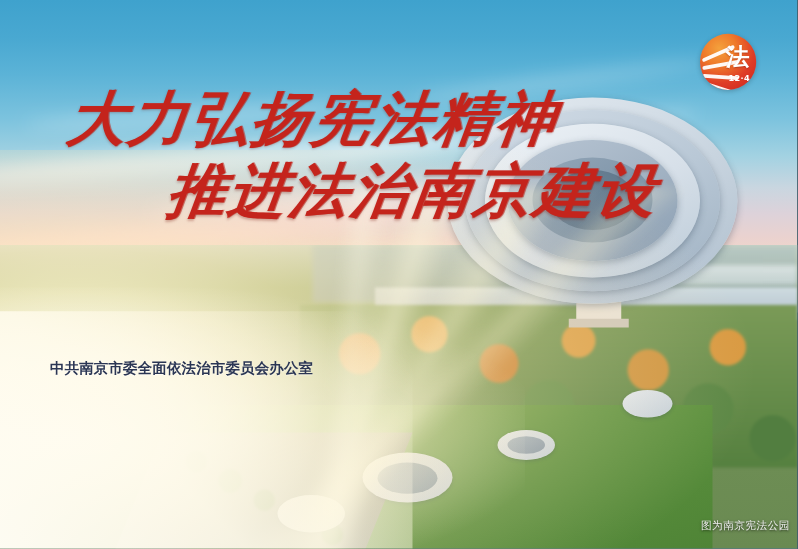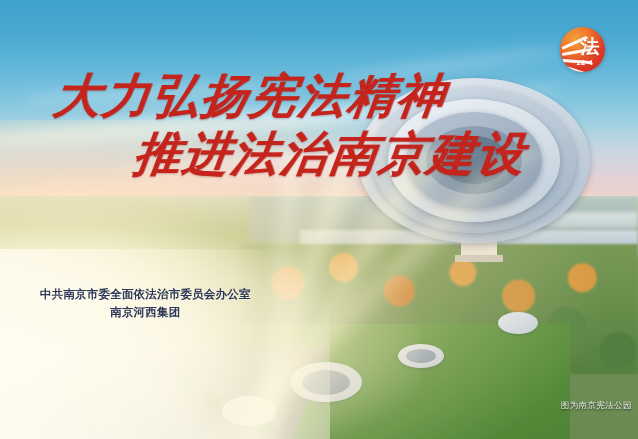--- a/index.html
+++ b/index.html
@@ -199,49 +199,49 @@
   .logo .s3{left:2px;top:32px;width:29px;height:3.2px;transform:rotate(4deg);}
   .logo .s4{left:3px;top:38px;width:25px;height:3px;transform:rotate(18deg);}
   .logo .fa{
     position:absolute;right:4px;top:7px;width:22px;height:24px;
     color:#fff;font-size:19px;line-height:24px;text-align:center;font-weight:700;
     font-family:"DejaVu Sans","Liberation Sans",sans-serif;
     text-shadow:0 1px 1px rgba(120,20,10,.4);
   }
   .logo .date{
     position:absolute;right:5px;bottom:5px;width:24px;
-    color:#fff;font-size:6.5px;line-height:8px;text-align:left;letter-spacing:.3px;
+    color:#fff;font-size:6.5px;line-height:8px;text-align:right;letter-spacing:.3px;
     font-family:"DejaVu Sans","Liberation Sans",sans-serif;font-weight:700;
   }
 
   
   .headline{position:absolute;left:0;top:0;width:638px;height:200px;pointer-events:none;}
   .hl{
     position:absolute;color:#c4241c;white-space:nowrap;
     font-family:"DejaVu Sans","Liberation Sans",sans-serif;
     font-weight:700;font-style:italic;
     letter-spacing:2px;
     text-shadow:0 1px 2px rgba(120,20,10,.30), 1px 0 0 rgba(196,36,28,.55);
     transform:skewX(-7deg);
   }
   .hl1{left:54px;top:70px;font-size:47px;line-height:52px;}
   .hl2{left:134px;top:128px;font-size:47px;line-height:52px;}
 
   
-  .orgs{position:absolute;left:40px;top:286px;text-align:center;}
+  .orgs{position:absolute;left:40px;top:286px;}
   .org{
     color:#2b3654;font-size:11.5px;line-height:17.5px;font-weight:700;
     font-family:"DejaVu Sans","Liberation Sans",sans-serif;
     letter-spacing:.2px;white-space:nowrap;
     text-shadow:0 1px 1px rgba(255,255,255,.55);
   }
 
   
   .watermark{
-    position:absolute;right:6px;bottom:28px;
+    position:absolute;right:6px;bottom:12px;
     color:#f0f0f0;font-size:8.5px;line-height:11px;letter-spacing:.4px;
     font-family:"DejaVu Sans","Liberation Sans",sans-serif;
     text-shadow:0 1px 2px rgba(0,0,0,.75);white-space:nowrap;
   }
 </style>
 </head>
 <body>
 
 <div id="poster">
 
@@ -302,18 +302,17 @@
     <div class="date">12·4</div>
   </div>
 
   <div class="headline">
     <div class="hl hl1">大力弘扬宪法精神</div>
     <div class="hl hl2">推进法治南京建设</div>
   </div>
 
   <div class="orgs">
     <div class="org">中共南京市委全面依法治市委员会办公室</div>
-    <div class="org">南京河西集团</div>
   </div>
 
   <div class="watermark">图为南京宪法公园</div>
 
 </div>
 
 </body></html>

